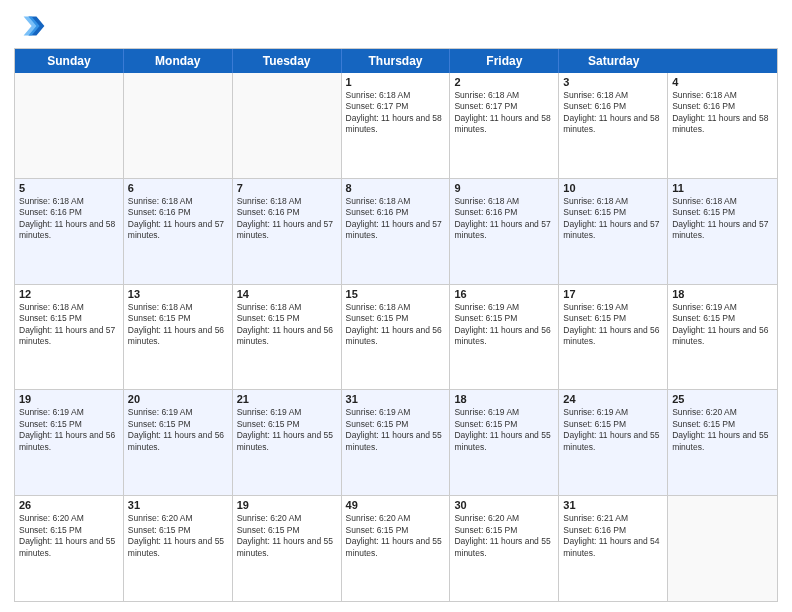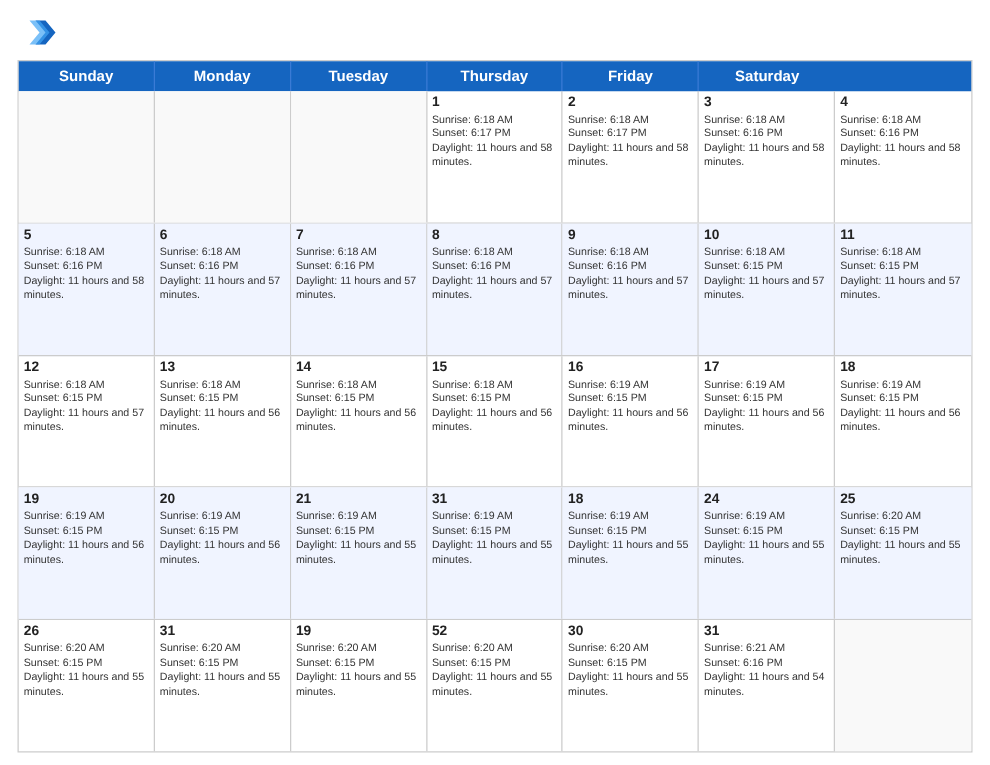--- a/index.html
+++ b/index.html
@@ -270,21 +270,21 @@
           </div>
           <div class="cal-cell">
             <div class="day-number">31</div>
             <div class="day-info">Sunrise: 6:20 AM<br>Sunset: 6:15 PM<br>Daylight: 11 hours and 55 minutes.</div>
           </div>
           <div class="cal-cell">
             <div class="day-number">19</div>
             <div class="day-info">Sunrise: 6:20 AM<br>Sunset: 6:15 PM<br>Daylight: 11 hours and 55 minutes.</div>
           </div>
           <div class="cal-cell">
-            <div class="day-number">52</div>
+            <div class="day-number">49</div>
             <div class="day-info">Sunrise: 6:20 AM<br>Sunset: 6:15 PM<br>Daylight: 11 hours and 55 minutes.</div>
           </div>
           <div class="cal-cell">
             <div class="day-number">30</div>
             <div class="day-info">Sunrise: 6:20 AM<br>Sunset: 6:15 PM<br>Daylight: 11 hours and 55 minutes.</div>
           </div>
           <div class="cal-cell">
             <div class="day-number">31</div>
             <div class="day-info">Sunrise: 6:21 AM<br>Sunset: 6:16 PM<br>Daylight: 11 hours and 54 minutes.</div>
           </div>

